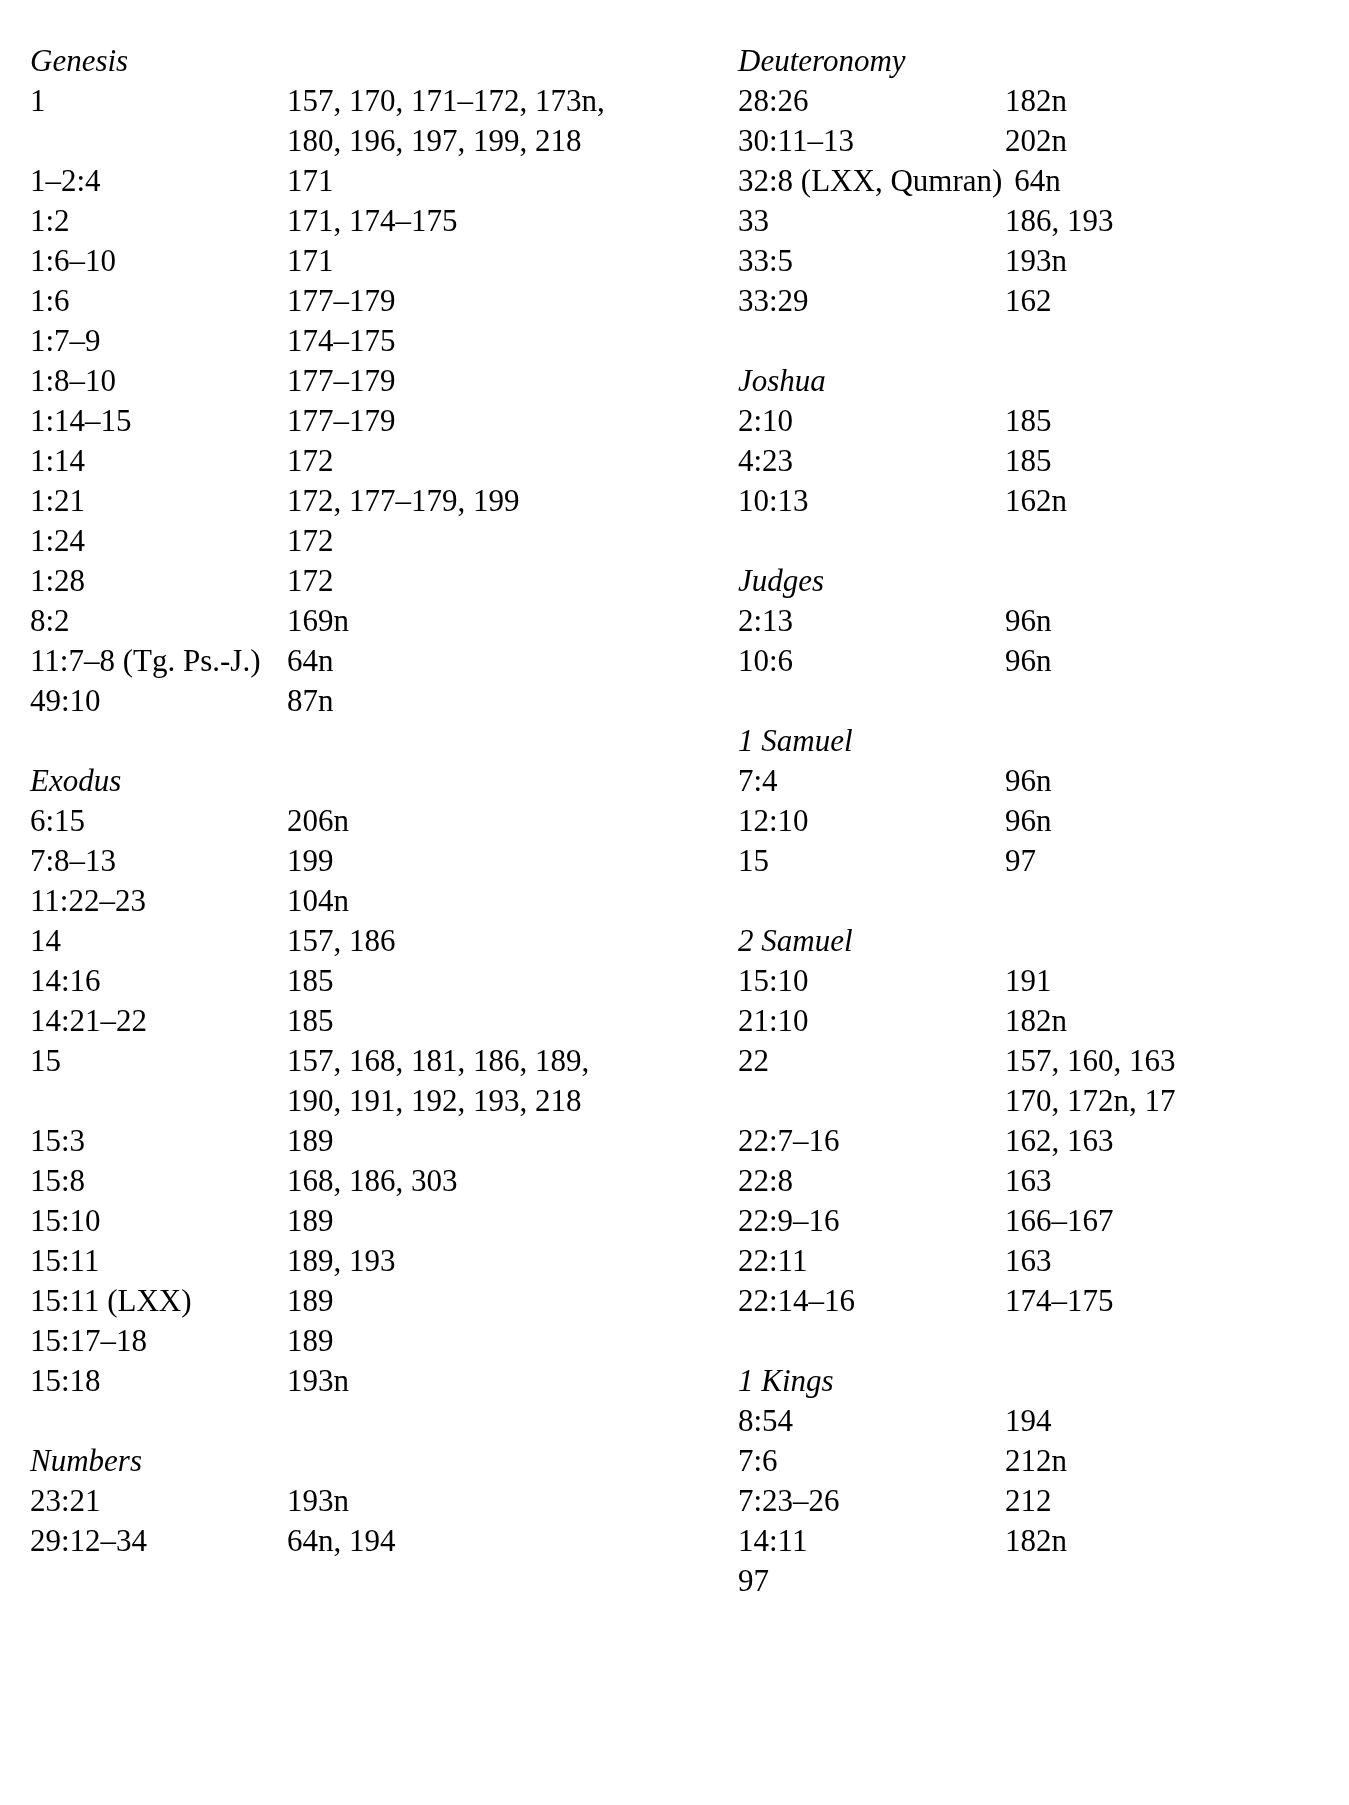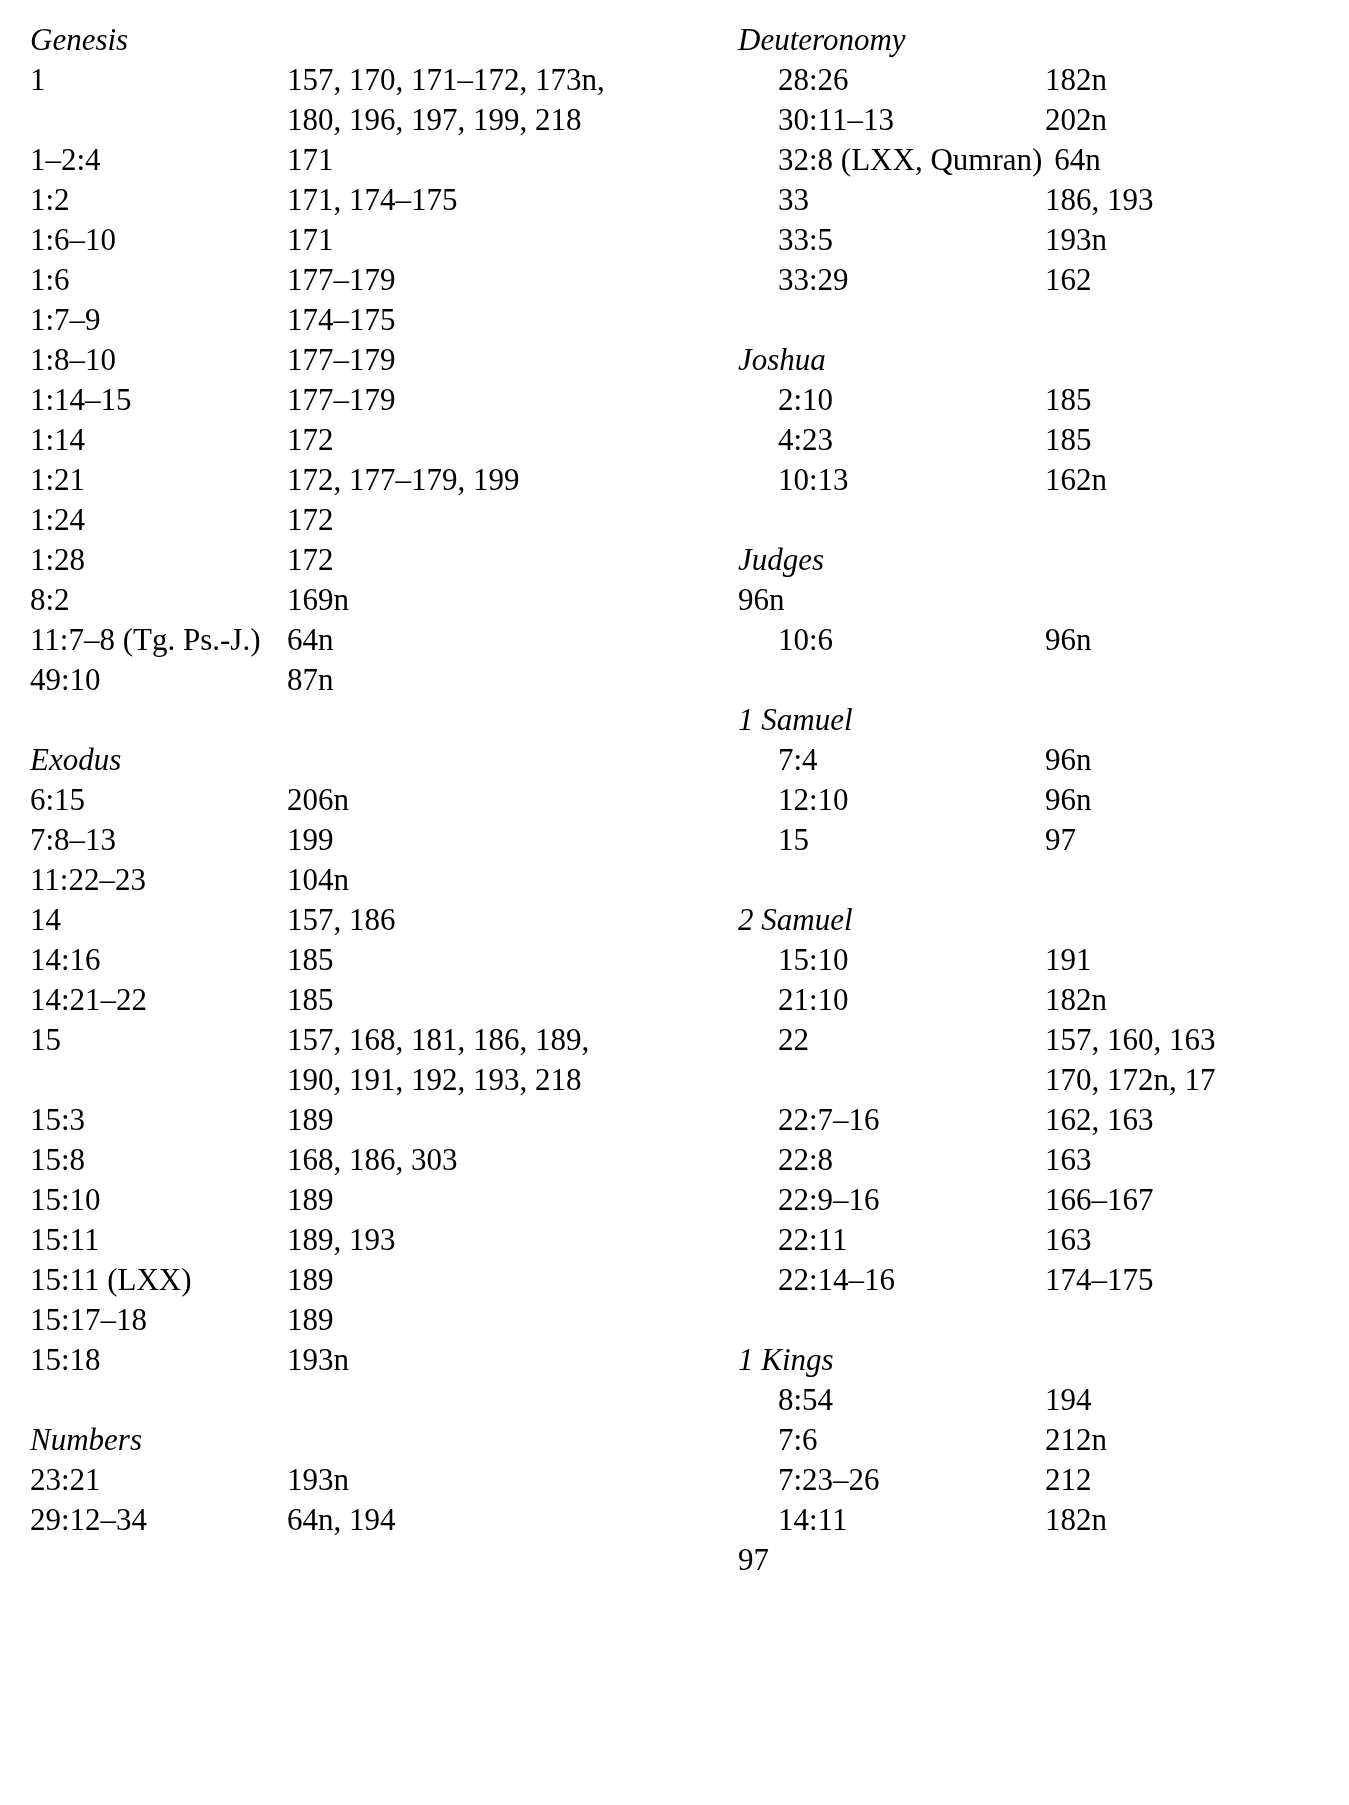--- a/index.html
+++ b/index.html
@@ -18,41 +18,41 @@
   }
   .page {
     position: relative;
     width: 1349px;
     height: 1805px;
     overflow: hidden;
     background: #ffffff;
   }
   .col {
     position: absolute;
-    top: 20px;
+    top: 41px;
   }
   .col-left  { left: 30px;  width: 700px; }
   .col-right { left: 738px; width: 700px; }
   .book-section + .book-section { margin-top: 40px; }
   .book-title {
     font-style: italic;
     white-space: nowrap;
   }
   .row {
     display: flex;
     align-items: baseline;
   }
   .ref {
     flex: 0 0 auto;
     min-width: 257px;
     padding-right: 12px;
     box-sizing: border-box;
     white-space: nowrap;
   }
-  .col-right .ref { min-width: 267px; margin-left: 40px; }
+  .col-right .ref { min-width: 267px; }
   .pages { white-space: nowrap; }
 </style>
 </head>
 <body>
 
 <div class="page">
   <div class="col col-left">
       <section class="book-section">
         <div class="book-title">Genesis</div>
         <div class="row">
@@ -234,20 +234,21 @@
           <span class="pages">185</span>
         </div>
         <div class="row">
           <span class="ref">10:13</span>
           <span class="pages">162n</span>
         </div>
       </section>
       <section class="book-section">
         <div class="book-title">Judges</div>
         <div class="row">
+          <span class="ref">2:13</span>
           <span class="pages">96n</span>
         </div>
         <div class="row">
           <span class="ref">10:6</span>
           <span class="pages">96n</span>
         </div>
       </section>
       <section class="book-section">
         <div class="book-title">1 Samuel</div>
         <div class="row">

